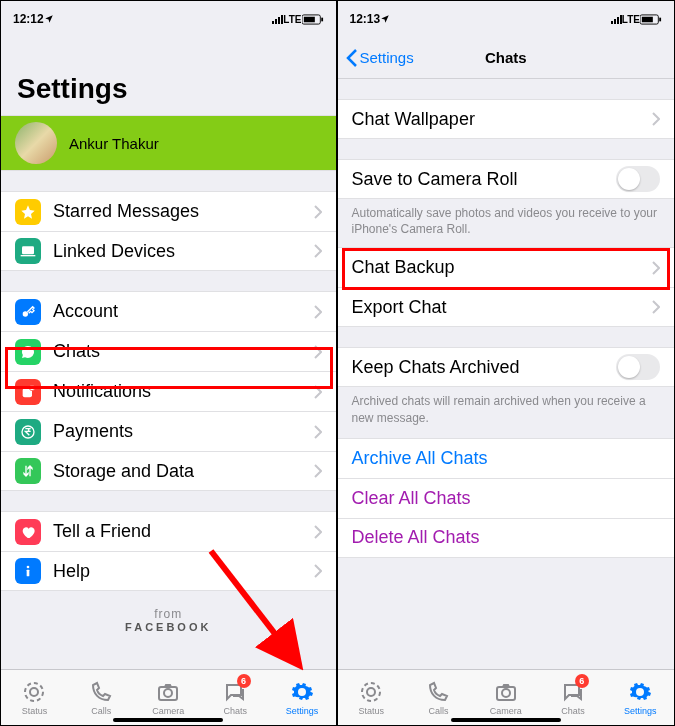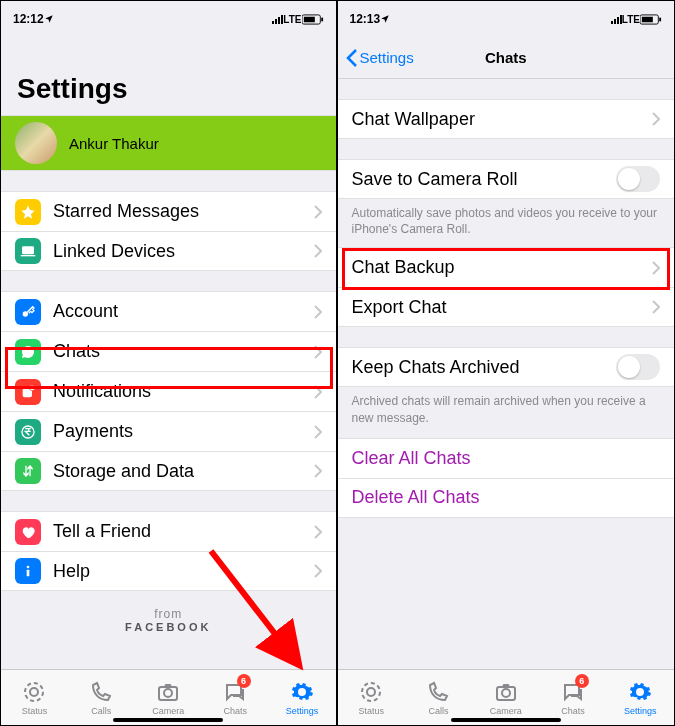--- a/index.html
+++ b/index.html
@@ -316,20 +316,23 @@
 
       <div class="group">
         <div class="cell">
           <div class="label">Keep Chats Archived</div>
           <div class="toggle"></div>
         </div>
       </div>
       <div class="footer-note">Archived chats will remain archived when you receive a new message.</div>
 
       <div class="group" style="margin-top:10px;">
+        <div class="cell action">
+          <div class="label">Archive All Chats</div>
+        </div>
         <div class="cell destructive">
           <div class="label">Clear All Chats</div>
         </div>
         <div class="cell destructive">
           <div class="label">Delete All Chats</div>
         </div>
       </div>
     </div>
 
     <div class="tabbar">

